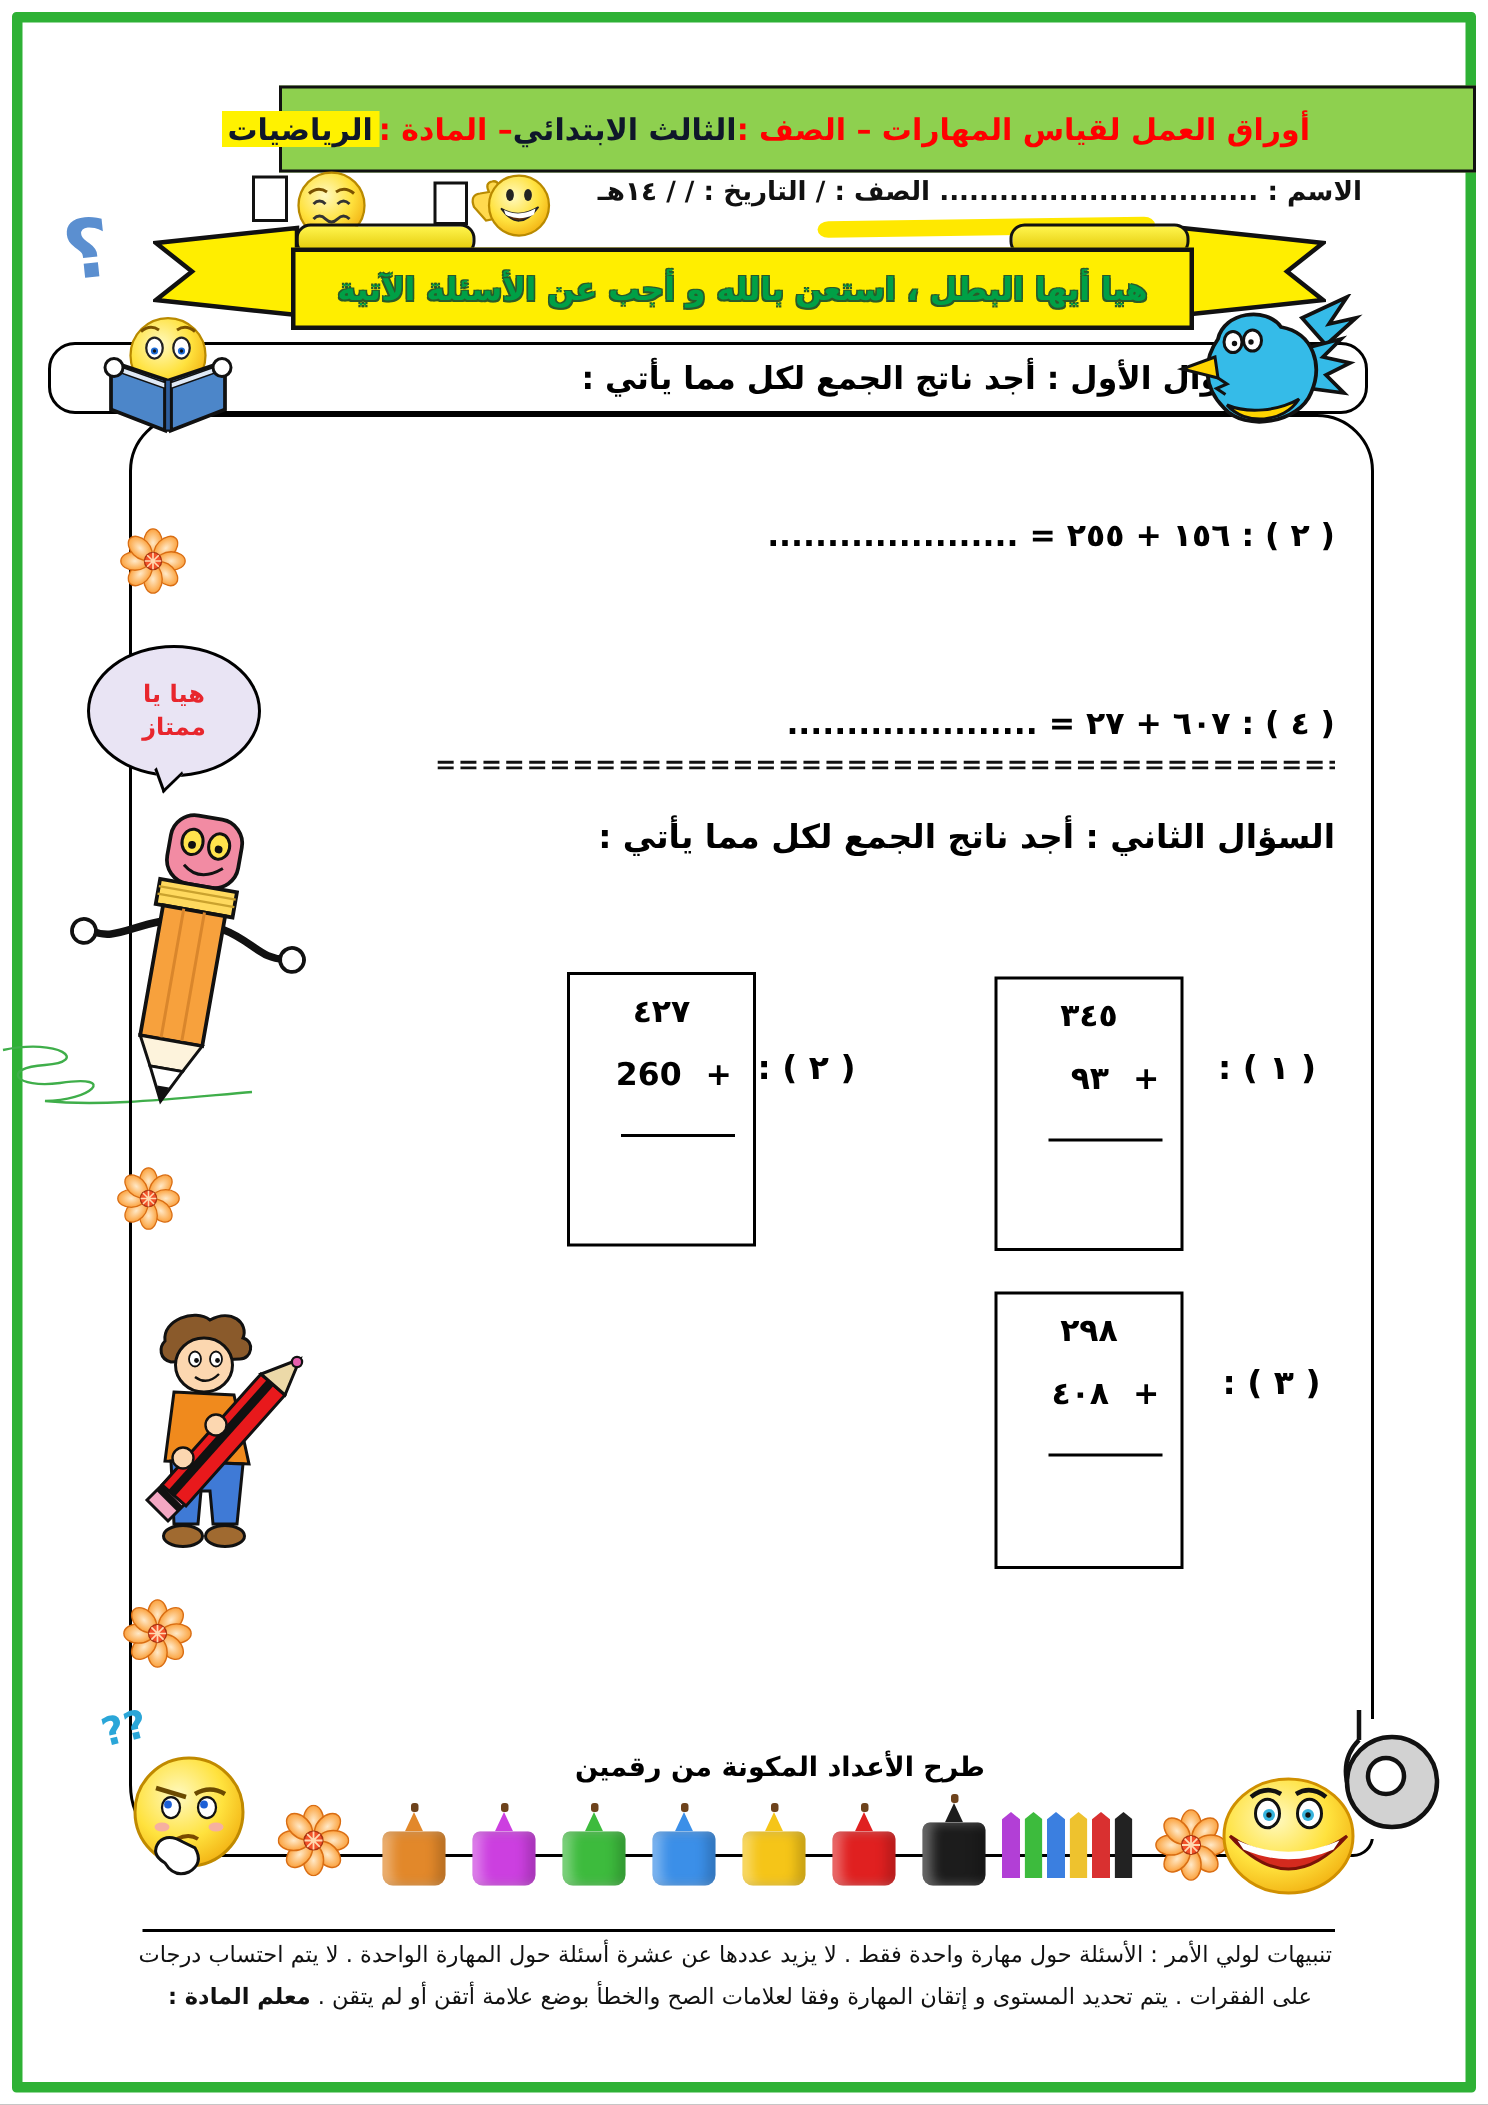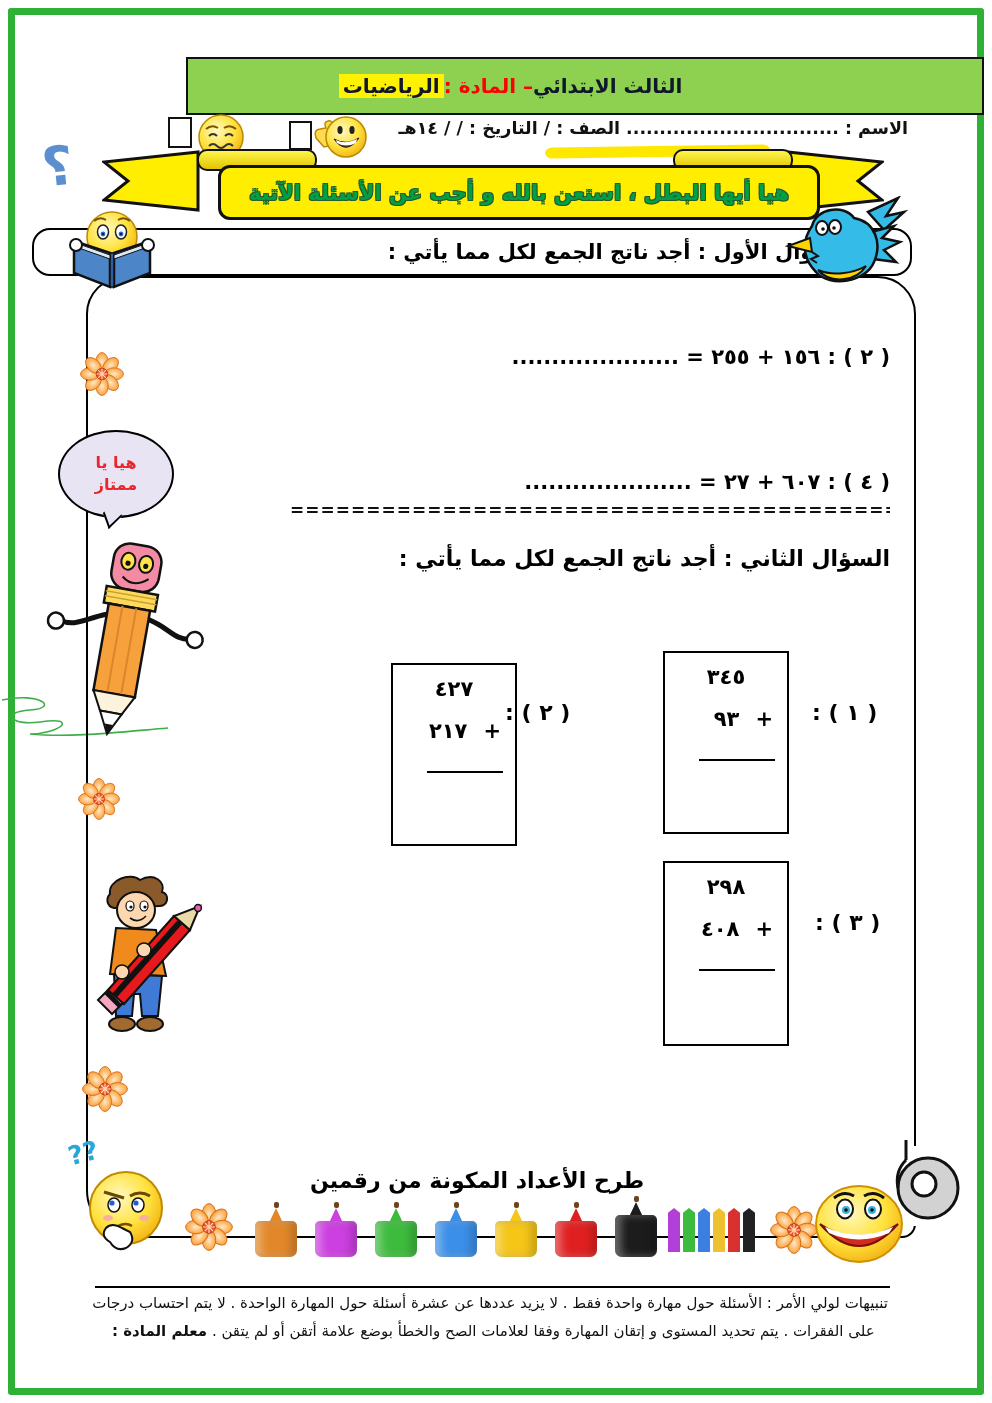--- a/index.html
+++ b/index.html
@@ -14,22 +14,22 @@
              justify-content:center;font-weight:bold;font-size:20px;direction:rtl;white-space:nowrap;}
   .red{color:#ff0000;} .blue{color:#0f172a;}
   .hl-yellow{background:#fff200;padding:0 4px;}
   
   .name-line{right:84px;top:118px;direction:rtl;font-size:17.5px;font-weight:600;color:#111;white-space:nowrap;}
   .swoosh{left:545px;top:146px;width:225px;height:11px;background:#ffe800;border-radius:8px/6px;transform:rotate(-.8deg);}
   .qmark-blue{left:42px;top:140px;font-size:54px;font-weight:800;color:#5b8fd0;transform:rotate(-6deg);line-height:1;}
   .checkbox{width:20px;height:27px;background:#fff;border:2px solid #111;}
   
   .roll{height:18px;background:linear-gradient(#fff54d,#e0c400);border:2.5px solid #111;border-radius:10px;}
-  .banner-bar{left:194px;top:165px;width:596px;height:49px;background:#ffee00;border:3px solid #111;border-radius:12px;
-              display:flex;align-items:center;justify-content:center;z-index:2;margin-left:24px;}
+  .banner-bar{left:194px;top:165px;width:596px;height:49px;background:#ffee00;border:3px solid #111;border-radius:0;
+              display:flex;align-items:center;justify-content:center;z-index:2;}
   .banner-text{direction:rtl;font-size:21px;font-weight:bold;color:#00a046;white-space:nowrap;
                text-shadow:1px 1px 0 #2a5a2a,-1px -1px 0 #2a5a2a,1px -1px 0 #2a5a2a,-1px 1px 0 #2a5a2a;}
   
   .q1strip{left:32px;top:228px;width:876px;height:44px;background:#fff;border:2.5px solid #000;border-radius:18px;z-index:2;}
   .q1strip .t{position:absolute;right:60px;top:0;height:44px;display:flex;align-items:center;
               direction:rtl;font-weight:bold;font-size:21px;color:#000;white-space:nowrap;}
   .scroll-body{left:86px;top:276px;width:826px;height:958px;border:2.5px solid #000;
                border-radius:38px 38px 14px 48px;z-index:1;}
   .prob{right:102px;direction:rtl;font-weight:bold;font-size:21px;color:#000;white-space:nowrap;z-index:2;}
   .divider{left:290px;top:500px;width:600px;overflow:hidden;white-space:nowrap;font-weight:bold;
@@ -41,22 +41,22 @@
                    padding:0 14px;gap:16px;font-weight:bold;font-size:21px;}
   .addbox .sum-line{margin:28px 12px 0 auto;width:76px;border-top:2.5px solid #000;}
   .boxlabel{direction:rtl;font-weight:bold;font-size:22px;white-space:nowrap;z-index:2;}
   
   .bubble{left:58px;top:430px;width:112px;height:84px;background:#e9e4f4;border:2.5px solid #000;border-radius:50%;
           display:flex;flex-direction:column;align-items:center;justify-content:center;z-index:3;
           color:#e8262d;font-weight:bold;font-size:16px;line-height:1.35;direction:rtl;text-align:right;}
   .bubble-tail{left:104px;top:506px;width:15px;height:15px;background:#e9e4f4;border-right:2.5px solid #000;
                border-bottom:2.5px solid #000;transform:rotate(70deg) skewX(24deg);z-index:3;}
   
-  .bottom-title{left:310px;top:1168px;width:420px;text-align:left;direction:rtl;
-                font-weight:bold;font-size:22px;color:#000;z-index:3;}
+  .bottom-title{left:310px;top:1168px;width:420px;text-align:center;direction:rtl;
+                font-weight:bold;font-size:18px;color:#000;z-index:3;}
   .crayons{left:255px;top:1202px;display:flex;gap:18px;align-items:flex-end;z-index:3;}
   .crayon{width:42px;}
   .crayon .tip{width:16px;height:13px;margin:0 auto;clip-path:polygon(50% 0,88% 100%,12% 100%);}
   .crayon .nub{width:5px;height:6px;margin:-19px auto 13px;background:#6e431c;border-radius:2px;}
   .crayon .body{height:36px;border-radius:5px 5px 7px 7px;box-shadow:inset -6px 0 8px rgba(0,0,0,.18),inset 6px 0 8px rgba(255,255,255,.35);}
   .crayon.tall .body{height:42px;}
   .thins{left:668px;top:1208px;display:flex;gap:3px;align-items:flex-end;z-index:3;}
   .thin{width:12px;height:44px;clip-path:polygon(50% 0,100% 11%,100% 100%,0 100%,0 11%);}
   .thinking-marks{left:68px;top:1138px;color:#2aa6d8;font-weight:800;font-size:26px;transform:rotate(-14deg);z-index:4;}
   
@@ -95,20 +95,21 @@
         <circle cx="20" cy="20" r="5.2" fill="#f2512a" stroke="#a83210"></circle>
         <path d="M20,15 L20,25 M15,20 L25,20 M16.5,16.5 L23.5,23.5 M23.5,16.5 L16.5,23.5" stroke="#ffd9b0" stroke-width="1"></path>
       </g>
     </defs>
   </svg>
 
   <div class="abs frame"></div>
 
   <div class="abs hbar">
     <div class="hbar-text">
+      <span class="red">أوراق العمل لقياس المهارات  –  الصف : </span>
       <span class="blue">الثالث  الابتدائي</span>
       <span class="red">  –  المادة : </span>
       <span class="blue hl-yellow">الرياضيات</span>
     </div>
   </div>
 
   <div class="abs swoosh"></div>
   <div class="abs name-line">الاسم : ................................  الصف :    /     التاريخ :   /    /   ١٤هـ</div>
   <div class="abs qmark-blue">؟</div>
 
@@ -186,25 +187,25 @@
   <div class="abs addbox" style="left:663px;top:651px;height:179px;">
     <div class="num-top">٣٤٥</div>
     <div class="num-row">
       <span>+</span>
       <span>٩٣</span>
     </div>
     <div class="sum-line"></div>
   </div>
   <div class="abs boxlabel" style="left:812px;top:700px;">( ١ ) :</div>
 
-  <div class="abs addbox" style="left:378px;top:663px;height:179px;margin-left:13px;">
+  <div class="abs addbox" style="left:378px;top:648px;height:179px;">
     <div class="num-top">٤٢٧</div>
     <div class="num-row">
       <span>+</span>
-      <span>٢١٧</span>
+      <span>260</span>
     </div>
     <div class="sum-line"></div>
   </div>
   <div class="abs boxlabel" style="left:505px;top:700px;">( ٢ ) :</div>
 
   <div class="abs addbox" style="left:663px;top:861px;height:181px;">
     <div class="num-top">٢٩٨</div>
     <div class="num-row">
       <span>+</span>
       <span>٤٠٨</span>

